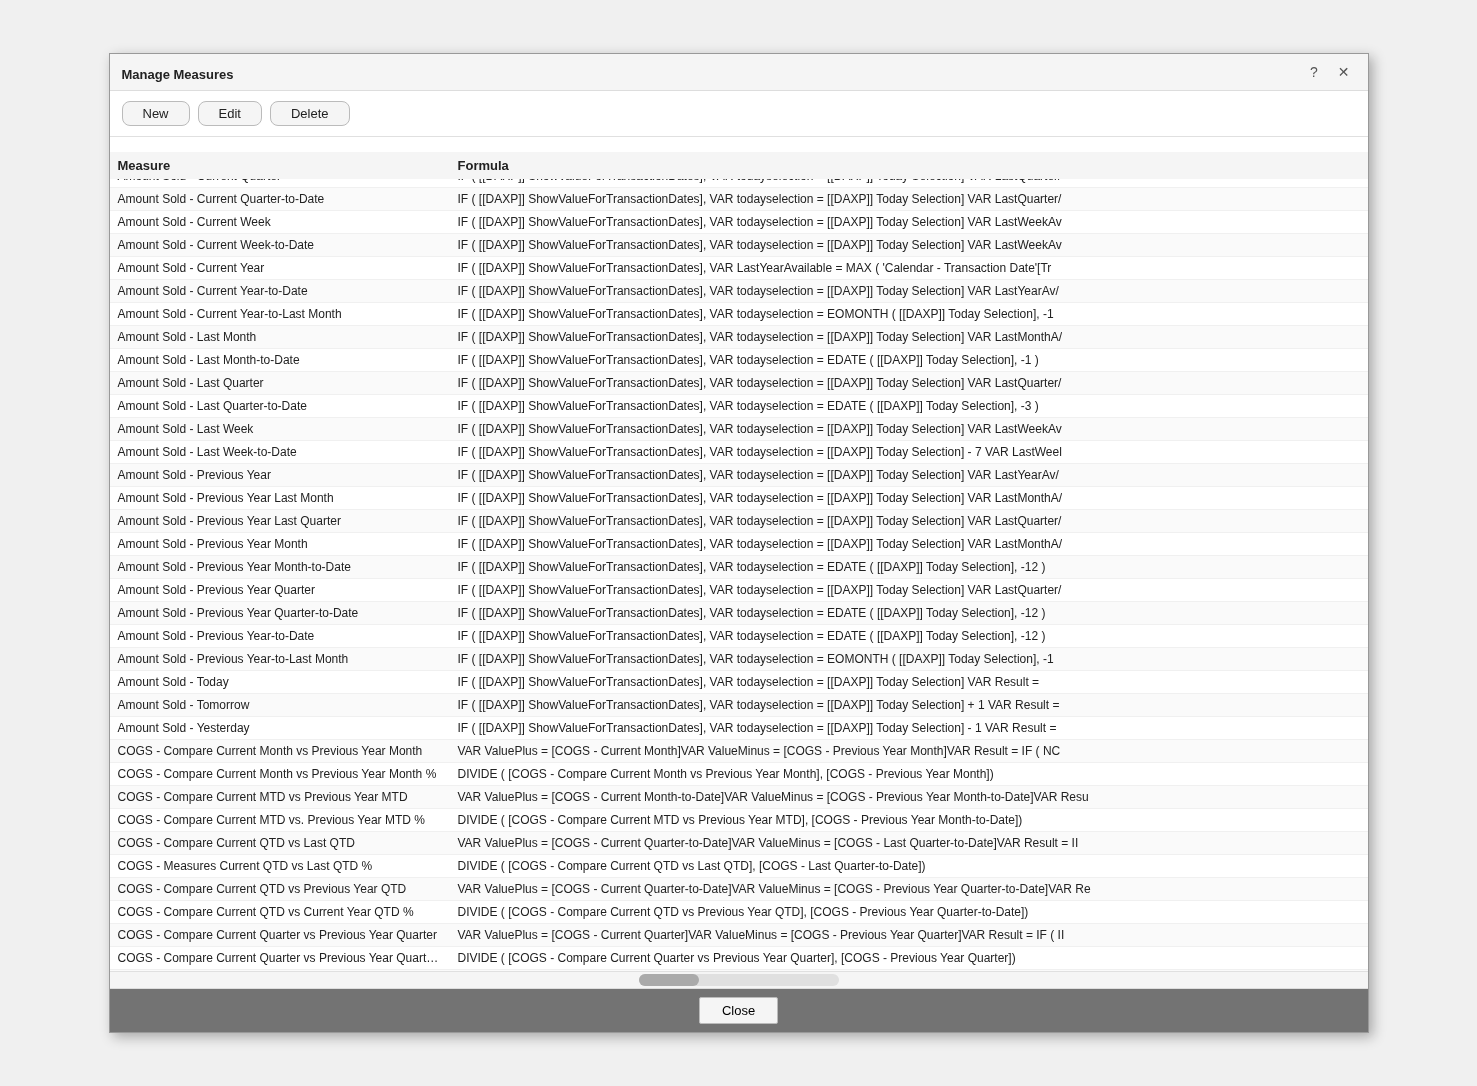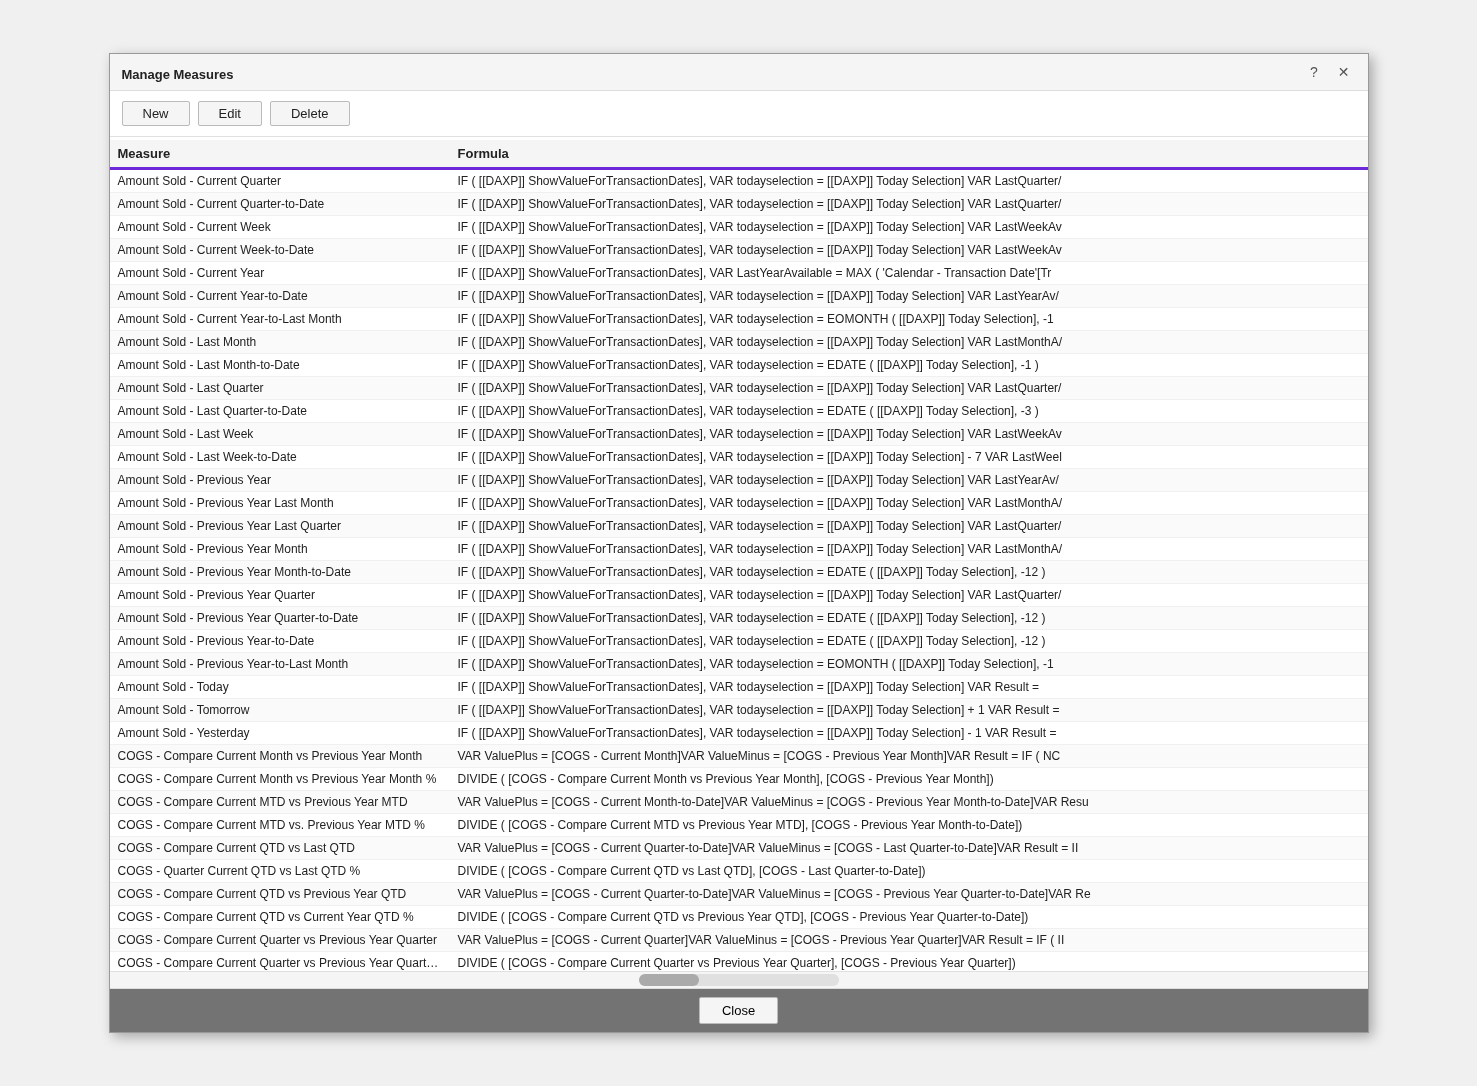--- a/index.html
+++ b/index.html
@@ -59,49 +59,49 @@
       border-bottom: 1px solid #e0e0e0;
       display: flex;
       gap: 8px;
     }
     .toolbar-btn {
       border: 1px solid #bbb;
       background: #f5f5f5;
       padding: 4px 20px;
       font-size: 13px;
       cursor: pointer;
-      border-radius: 2px;
+      border-radius: 8px;
       color: #222;
     }
     .content-area {
       flex: 1;
       overflow: hidden;
       display: flex;
       flex-direction: column;
     }
     .table-container {
       flex: 1;
       overflow: auto;
       position: relative;
     }
     table {
       width: 100%;
       border-collapse: collapse;
       table-layout: fixed;
     }
     thead tr th {
       background: #f5f5f5;
-      border-bottom: 6px solid #6d28d9;
+      border-bottom: 1px solid #6d28d9;
       padding: 6px 8px;
       text-align: left;
       font-weight: 600;
       font-size: 13px;
       color: #222;
       position: sticky;
-      top: 3px;
+      top: 15px;
       z-index: 2;
     }
     thead tr th:first-child { width: 340px; }
     thead tr th:last-child { width: auto; }
     tbody tr {
       border-bottom: 1px solid #f0f0f0;
     }
     tbody tr:nth-child(even) { background: #fafafa; }
     tbody tr td {
       padding: 4px 8px;
@@ -298,21 +298,21 @@
             </tr>
             <tr>
               <td>COGS - Compare Current MTD vs. Previous Year MTD %</td>
               <td>DIVIDE ( [COGS - Compare Current MTD vs Previous Year MTD], [COGS - Previous Year Month-to-Date])</td>
             </tr>
             <tr>
               <td>COGS - Compare Current QTD vs Last QTD</td>
               <td>VAR ValuePlus = [COGS - Current Quarter-to-Date]VAR ValueMinus = [COGS - Last Quarter-to-Date]VAR Result =    II</td>
             </tr>
             <tr>
-              <td>COGS - Quarter Current QTD vs Last QTD %</td>
+              <td>COGS - Measures Current QTD vs Last QTD %</td>
               <td>DIVIDE ( [COGS - Compare Current QTD vs Last QTD], [COGS - Last Quarter-to-Date])</td>
             </tr>
             <tr>
               <td>COGS - Compare Current QTD vs Previous Year QTD</td>
               <td>VAR ValuePlus = [COGS - Current Quarter-to-Date]VAR ValueMinus = [COGS - Previous Year Quarter-to-Date]VAR Re</td>
             </tr>
             <tr>
               <td>COGS - Compare Current QTD vs Current Year QTD %</td>
               <td>DIVIDE ( [COGS - Compare Current QTD vs Previous Year QTD], [COGS - Previous Year Quarter-to-Date])</td>
             </tr>

